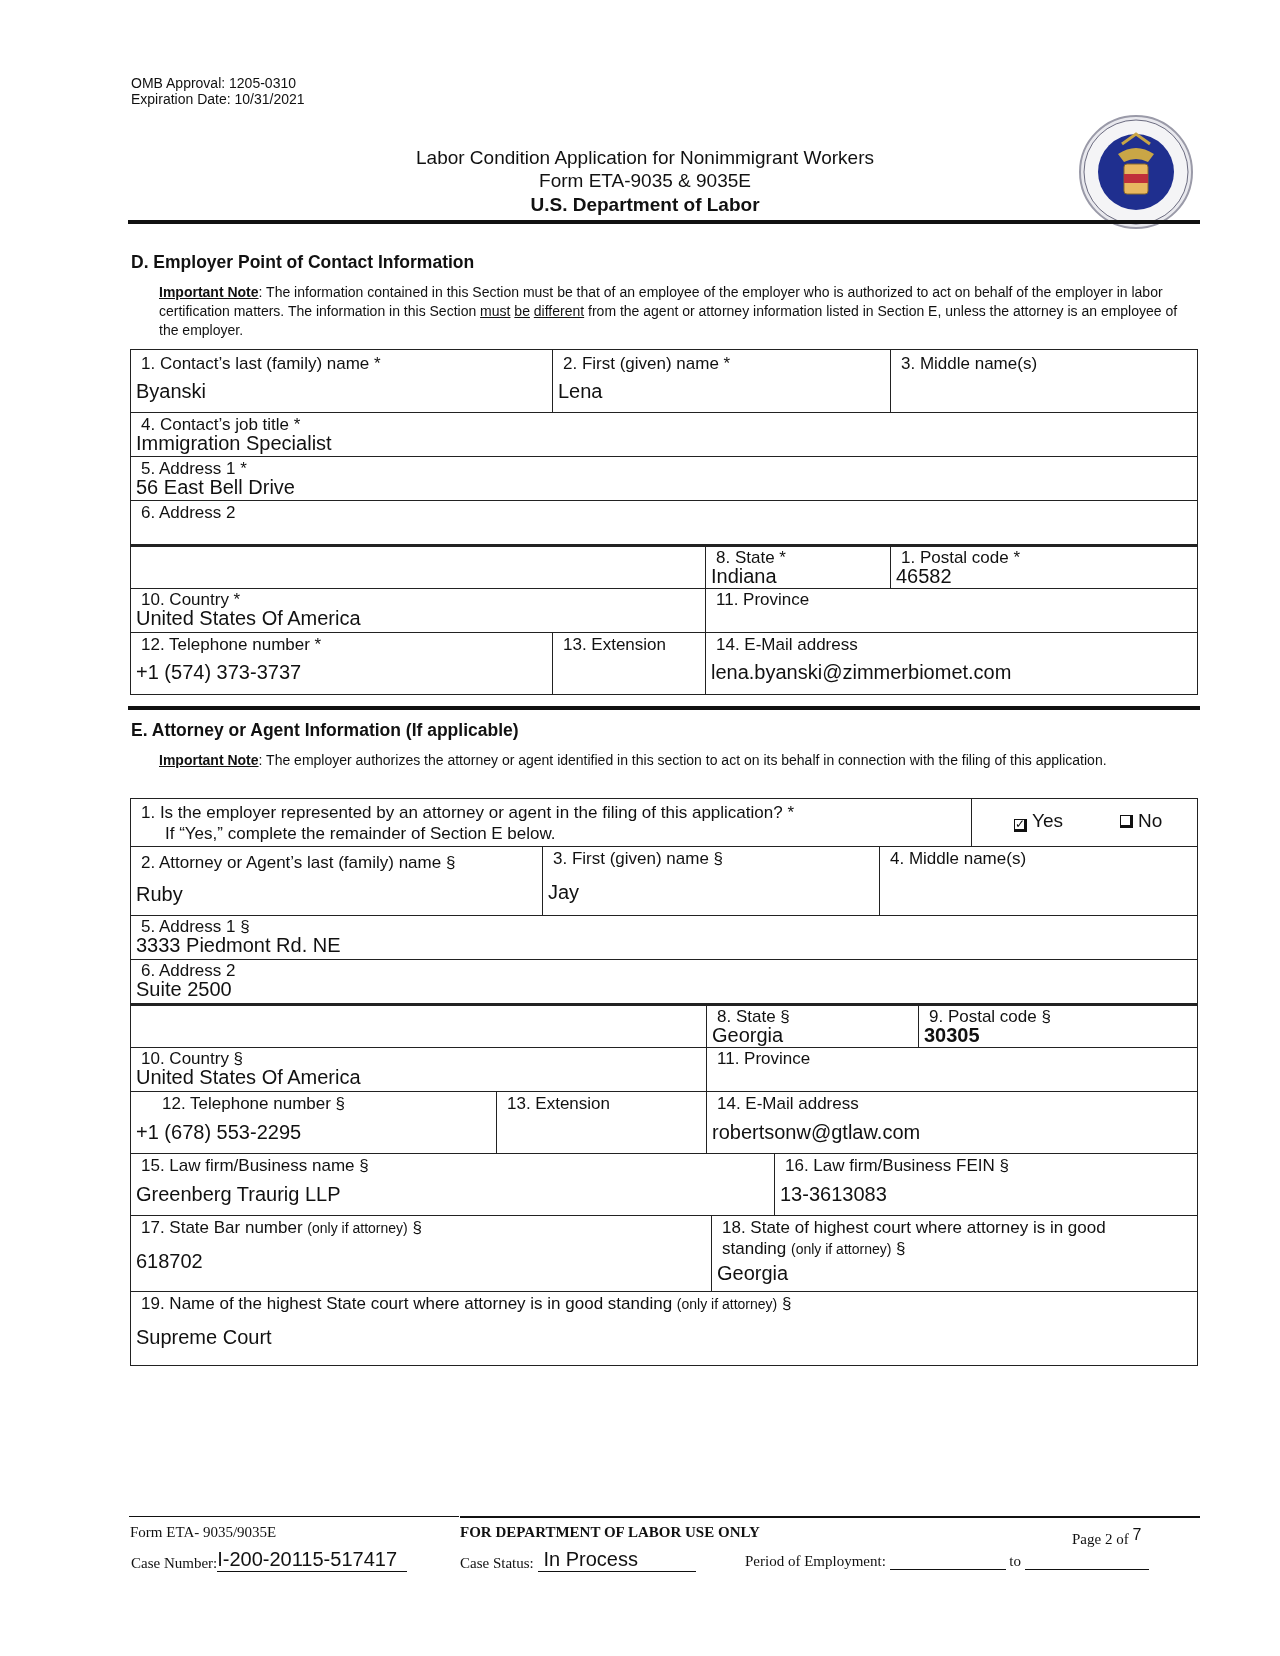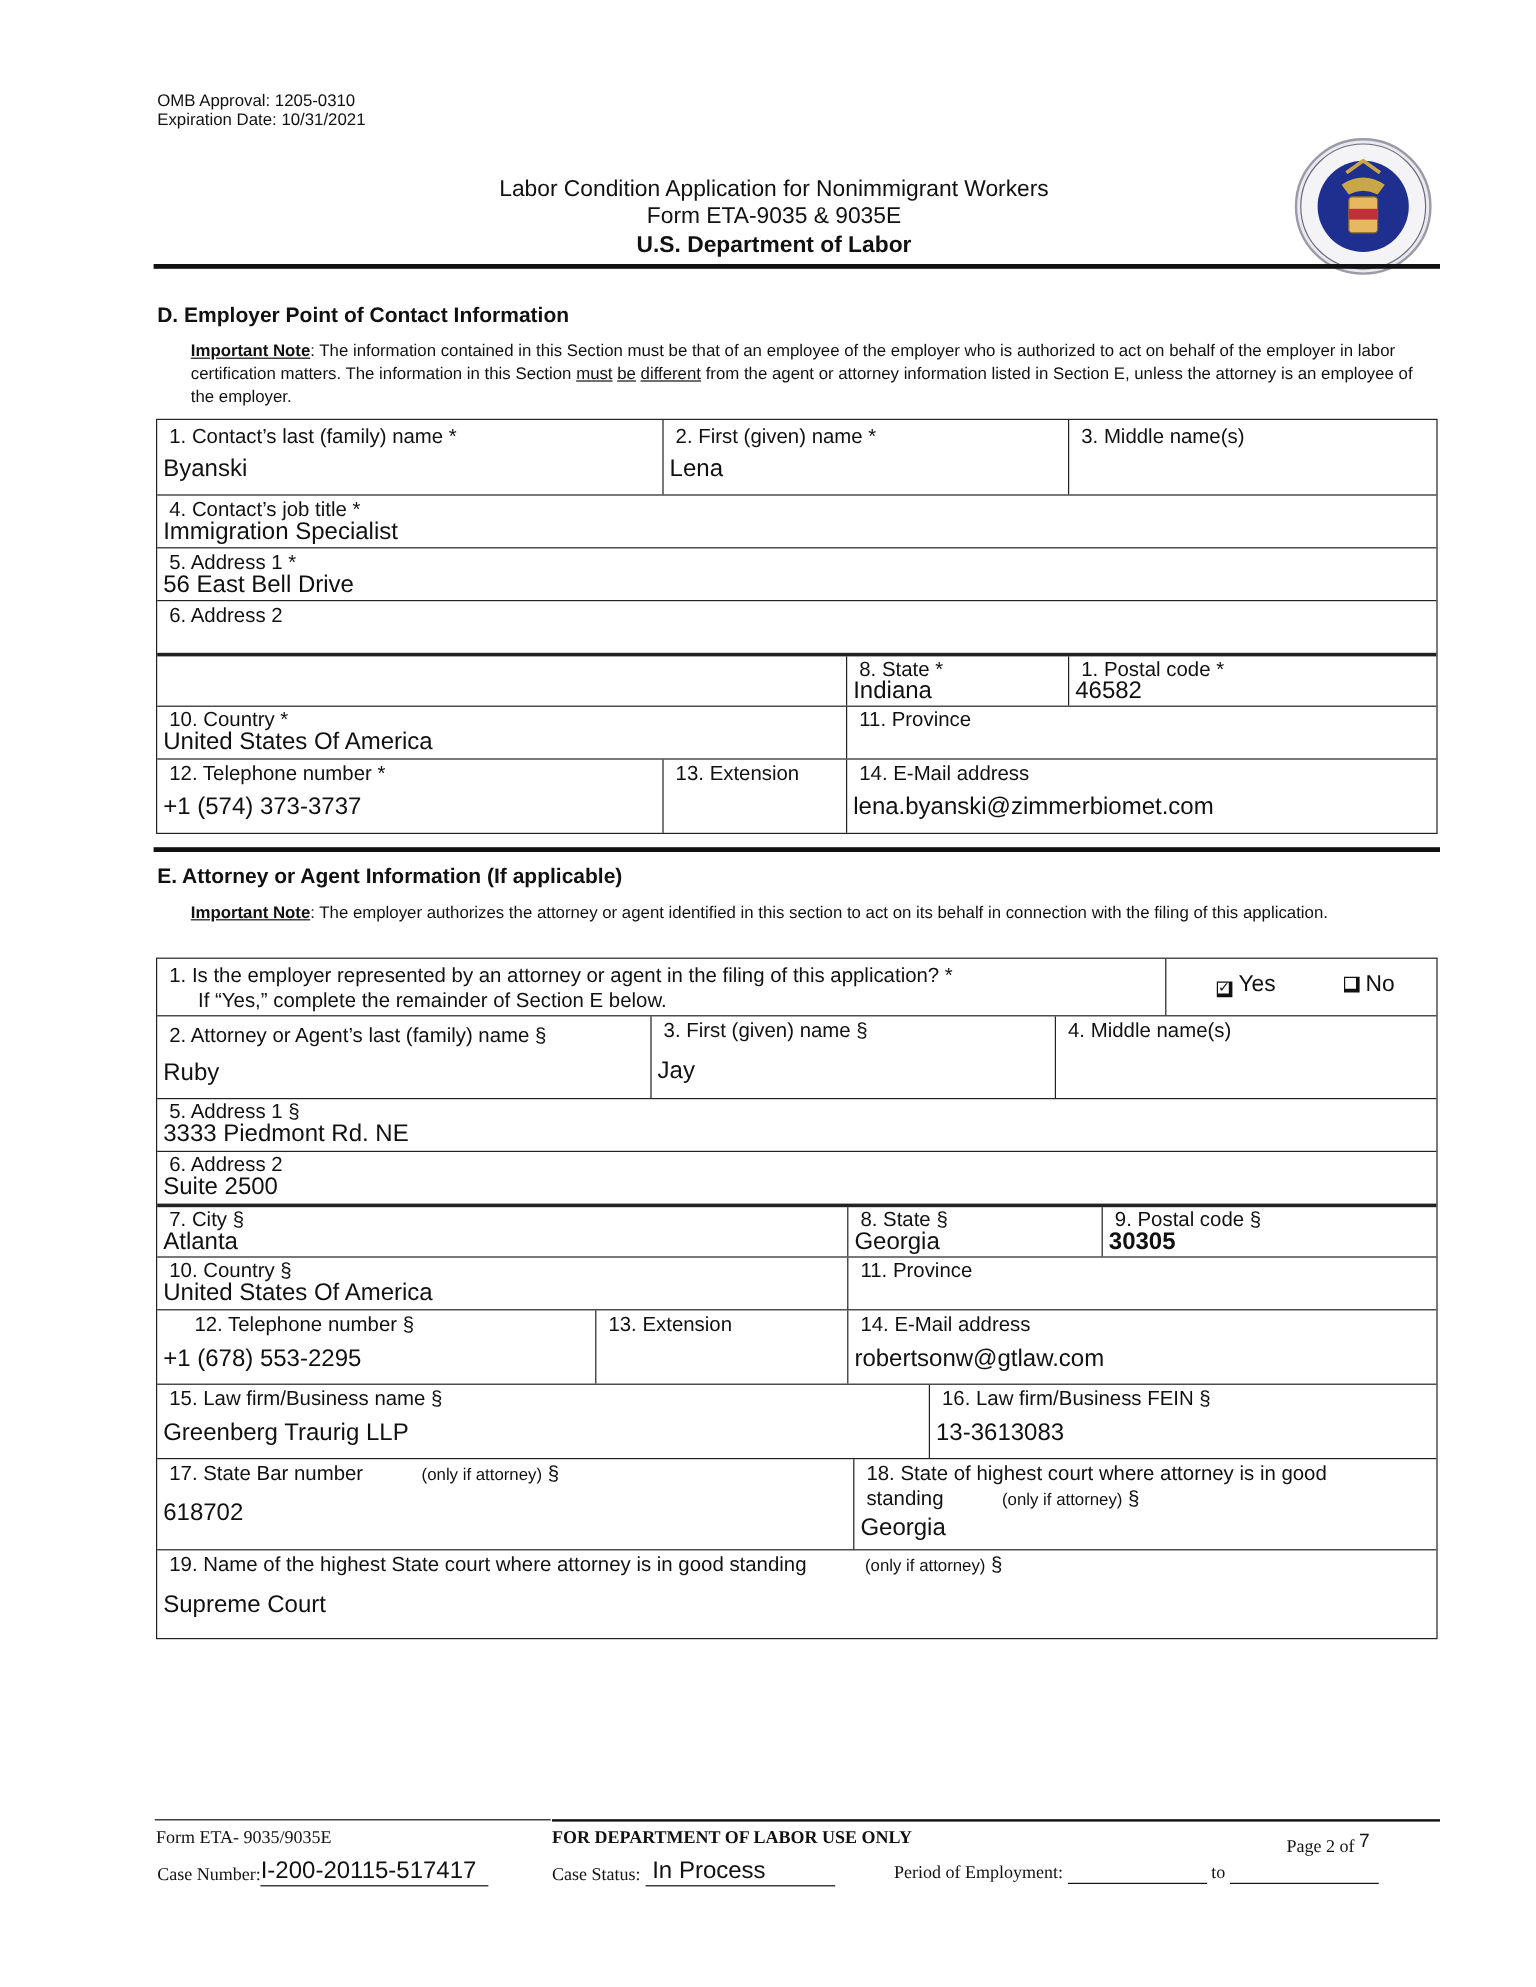--- a/index.html
+++ b/index.html
@@ -16,21 +16,21 @@
   .note { left: 159px; width: 1040px; font-size: 14px; line-height: 19px; }
   .note u { text-decoration: underline; }
   .note .imp { font-weight: bold; text-decoration: underline; }
 
   .grid { position: absolute; left: 130px; width: 1068px; border: 1.5px solid #222; box-sizing: border-box; }
   .row { position: absolute; left: 0; right: 0; border-top: 1.5px solid #222; box-sizing: border-box; }
   .row.first { border-top: none; }
   .cell { position: absolute; top: 0; bottom: 0; box-sizing: border-box; border-left: 1.5px solid #222; }
   .cell.first { border-left: none; }
   .lbl { position: absolute; left: 10px; font-size: 17px; white-space: nowrap; }
-  .lbl small { font-size: 14px; margin-left: 44px; }
+  .lbl small { font-size: 14px; }
   .val { position: absolute; left: 5px; font-size: 20px; white-space: nowrap; }
   .chk { display: inline-block; width: 13px; height: 13px; border: 1.5px solid #111;
          border-right-width: 3px; border-bottom-width: 3px; box-sizing: border-box; vertical-align: -1px;
          margin-right: 5px; position: relative; font-size: 12px; line-height: 9px; text-align: center; }
   .yn { position: absolute; font-size: 19px; }
 
   .footer-rule { left: 460px; width: 740px; top: 1516px; height: 2px; background: #111; }
   .ft { font-family: "Liberation Serif", serif; font-size: 15px; position: absolute; white-space: nowrap; }
   .ft-val { font-family: "Liberation Sans", sans-serif; font-size: 20px; }
   .uline { display: inline-block; border-bottom: 1px solid #111; vertical-align: bottom; }
@@ -164,24 +164,20 @@
   </div>
   <div class="row" style="top:116px; height:44px;">
     <div class="lbl" style="top:1px;">5.  Address 1 §</div>
     <div class="val" style="top:18px;">3333 Piedmont Rd. NE</div>
   </div>
   <div class="row" style="top:160px; height:44px;">
     <div class="lbl" style="top:1px;">6.  Address 2</div>
     <div class="val" style="top:18px;">Suite 2500</div>
   </div>
   <div class="row" style="top:204px; height:44px; border-top-width:3px;">
-    <div class="cell first" style="left:0; width:575px;">
-      <div class="lbl" style="top:1px;">7.  City §</div>
-      <div class="val" style="top:18px;">Atlanta</div>
-    </div>
     <div class="cell" style="left:575px; width:212px;">
       <div class="lbl" style="top:1px;">8.  State §</div>
       <div class="val" style="top:18px;">Georgia</div>
     </div>
     <div class="cell" style="left:787px; right:0;">
       <div class="lbl" style="top:1px;">9.  Postal code §</div>
       <div class="val" style="top:18px; font-weight:bold;">30305</div>
     </div>
   </div>
   <div class="row" style="top:248px; height:44px;">

